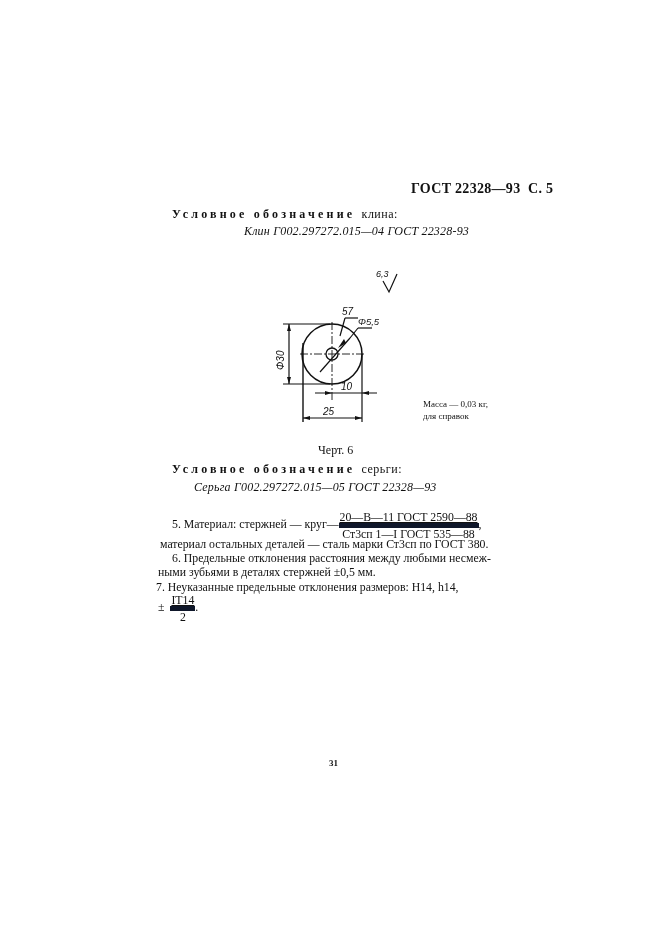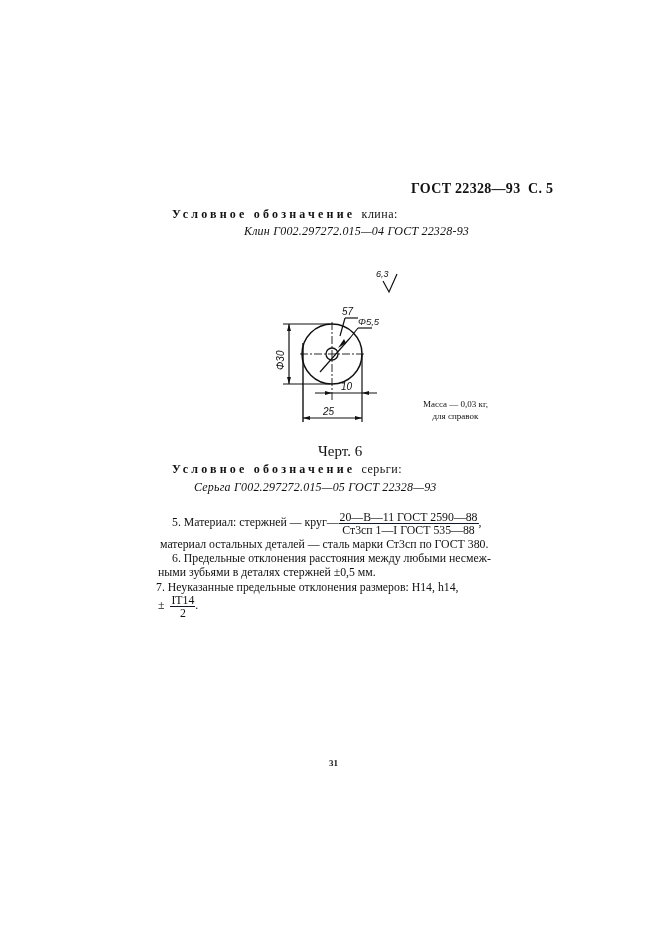--- a/index.html
+++ b/index.html
@@ -5,24 +5,24 @@
   html, body { margin: 0; padding: 0; background: #ffffff; }
   body { width: 661px; height: 935px; position: relative; overflow: hidden;
          font-family: "Liberation Serif", "DejaVu Serif", serif; color: #111; }
   .abs { position: absolute; white-space: nowrap; }
   .hdr { left: 411px; top: 181px; font-size: 14px; font-weight: bold; letter-spacing: 0.3px; }
   .spaced { font-size: 12px; letter-spacing: 3.2px; font-weight: bold; }
   .spaced .norm { letter-spacing: 0.5px; font-weight: normal; margin-top: 48px; }
   .ital { font-style: italic; font-size: 12px; letter-spacing: 0.2px; }
   .para { font-size: 11.8px; line-height: 15px; }
   .frac { display: inline-block; vertical-align: middle; text-align: center; line-height: 12px; }
-  .frac .num { display: block; border-bottom: 1px solid #0f172a; padding: 0 1px; }
+  .frac .num { display: block; border-bottom: 5px solid #0f172a; padding: 0 1px; text-decoration: underline; }
   .frac .den { display: block; padding: 0 1px; }
-  .mass { font-size: 9px; line-height: 12px; text-align: center; }
-  .cap { font-size: 15px; }
+  .mass { font-size: 9px; line-height: 12px; }
+  .cap { font-size: 12px; }
   .pageno { font-size: 9px; font-weight: bold; }
   svg text { font-family: "Liberation Sans", sans-serif; font-style: italic; }
 </style>
 </head>
 <body>
 
 <div class="abs hdr">
   <span>ГОСТ 22328—93</span>&nbsp;&nbsp;<span>С. 5</span>
 </div>
 

